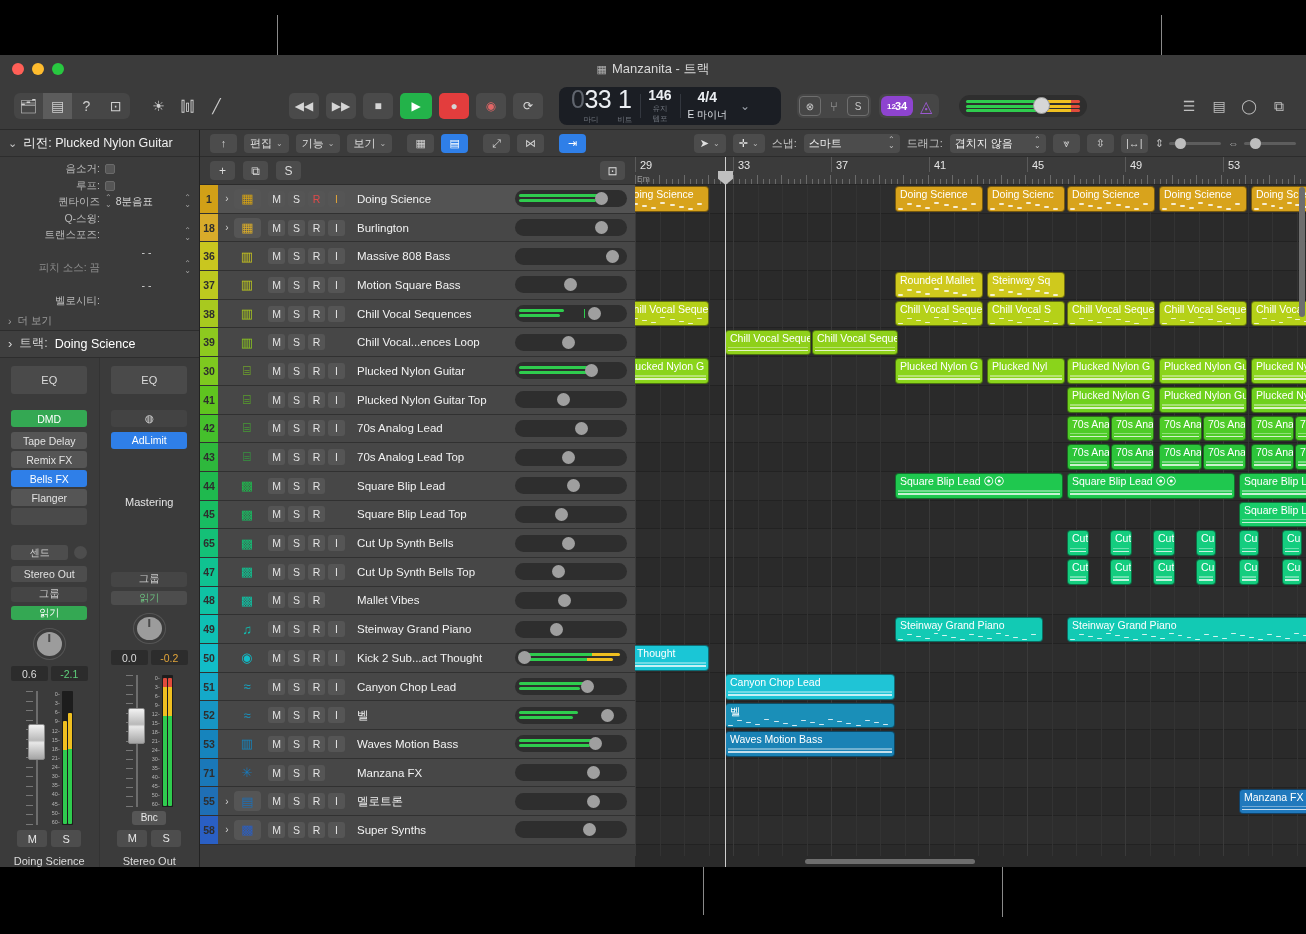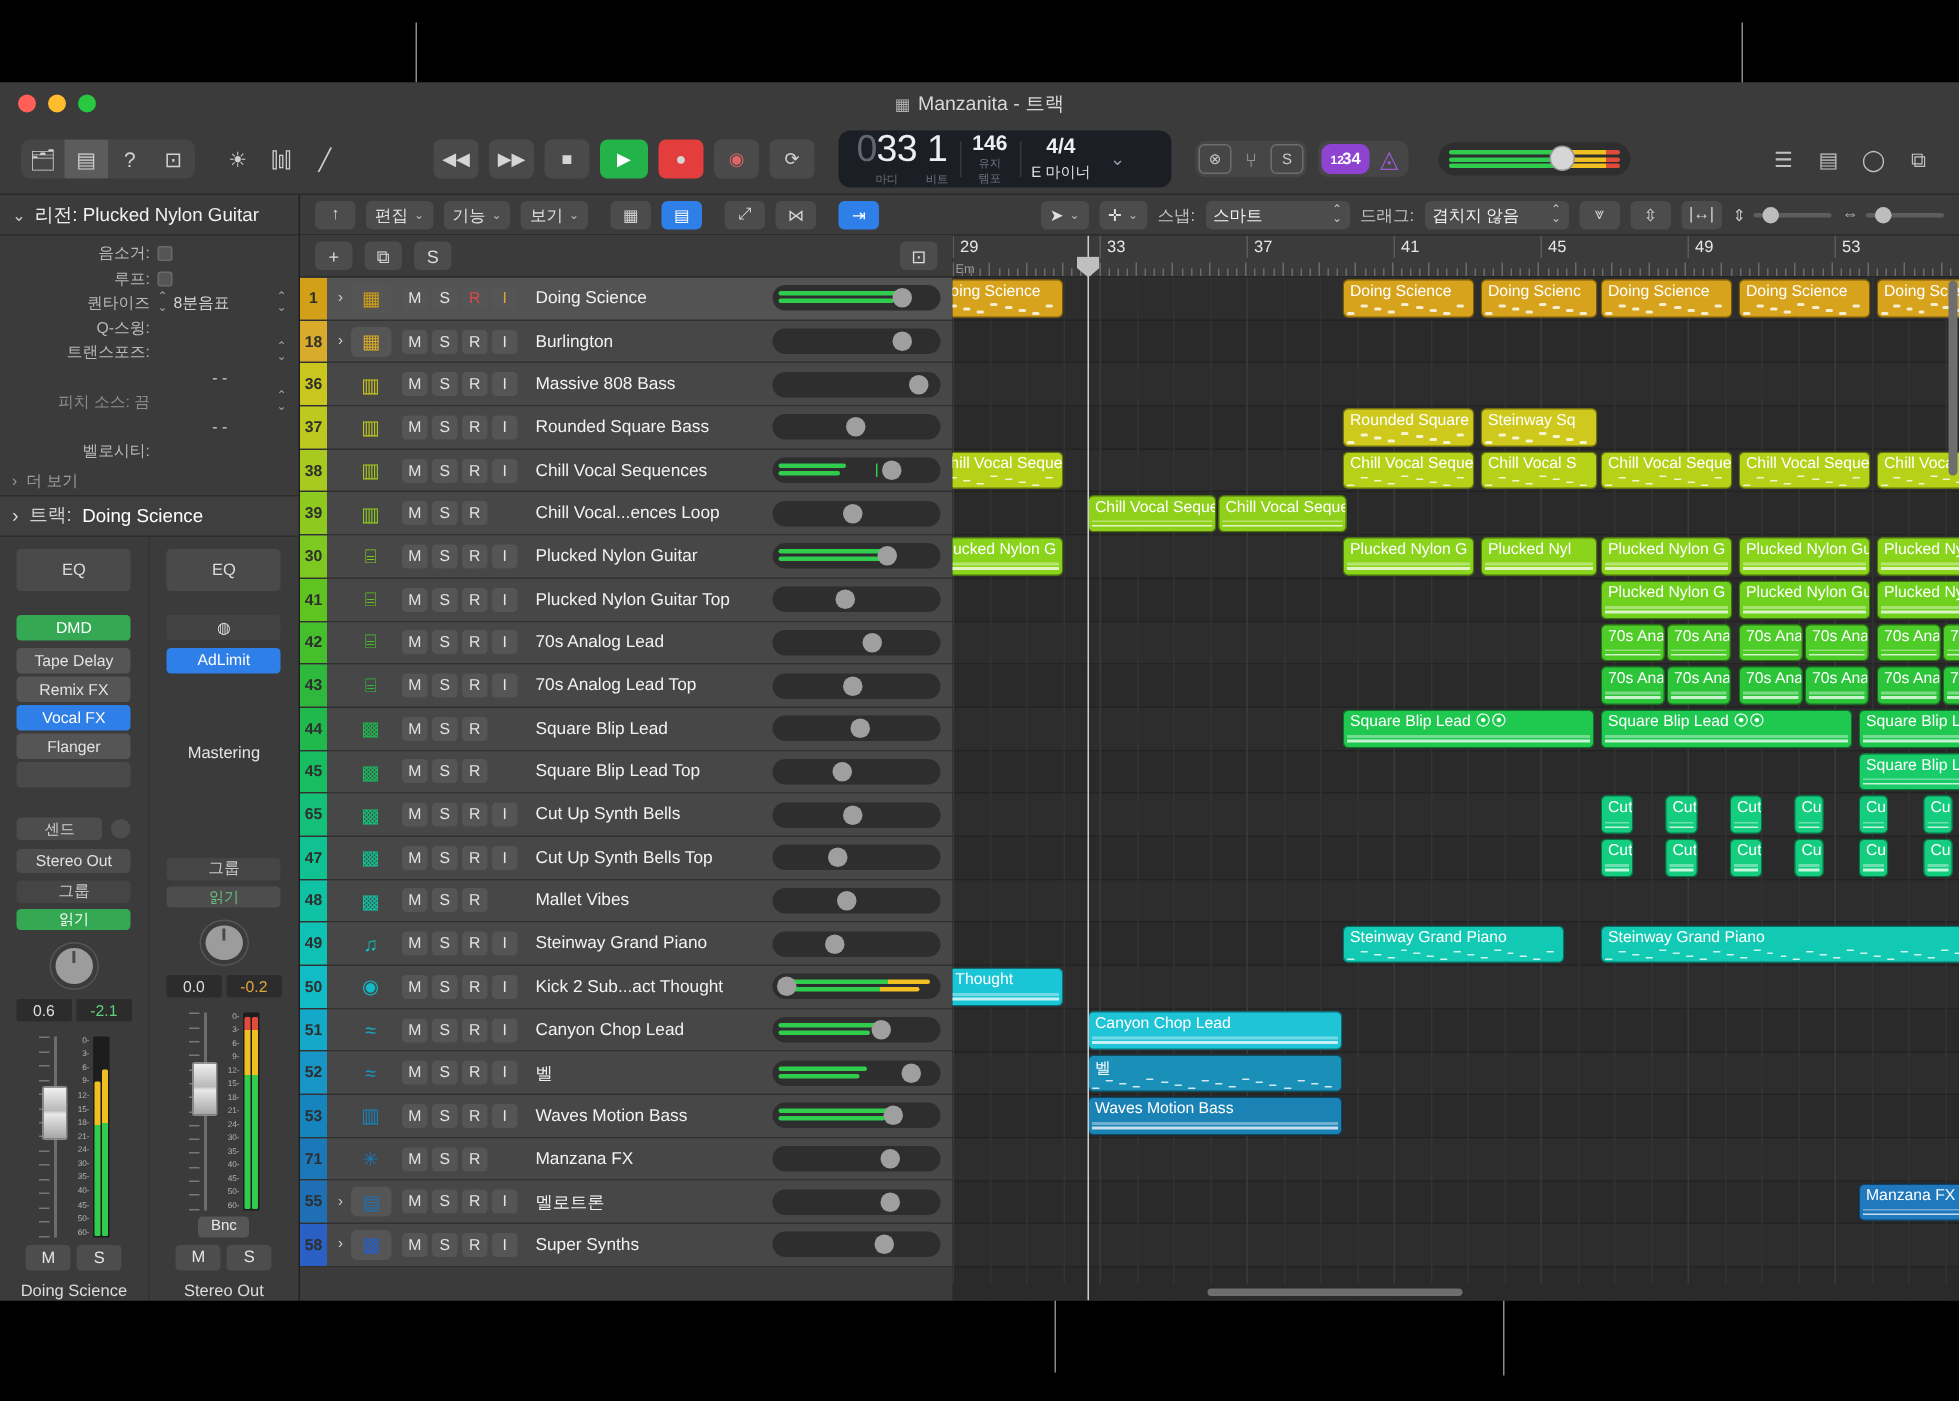--- a/index.html
+++ b/index.html
@@ -441,21 +441,21 @@
       <div class="strips">
 
         <div class="strip left">
           <div class="cs-eq">EQ</div>
           <div class="cs-slotbox">
             <div class="slot green">DMD</div>
           </div>
           <div class="cs-slotbox" style="margin-top:5px;">
             <div class="slot grey">Tape Delay</div>
             <div class="slot grey">Remix FX</div>
-            <div class="slot blue">Vocal FX</div>
+            <div class="slot blue">Bells FX</div>
             <div class="slot grey">Flanger</div>
             <div class="slot empty"></div>
           </div>
           <div class="cs-sends">
             <div class="send-btn">센드</div>
             <div class="send-knob"></div>
           </div>
           <div class="cs-out">Stereo Out</div>
           <div class="cs-grp">그룹</div>
           <div class="cs-read on">읽기</div>
@@ -713,21 +713,21 @@
                 <div class="tdisc">
                   <span class="tchev"></span>
                   <div class="ticon" style="color: rgb(189, 201, 31);">▥</div>
                 </div>
                 <div class="tbtns">
                   <div class="tb">M</div>
                   <div class="tb">S</div>
                   <div class="tb">R</div>
                   <div class="tb">I</div>
                 </div>
-                <div class="tname">Rounded Square Bass</div>
+                <div class="tname">Motion Square Bass</div>
                 <div class="tvol">
                   <div class="tvol-knob" style="left: 43.5%;"></div>
                 </div>
               </div>
               <div class="trow">
                 <div class="tnum" style="background: rgb(168, 201, 31);">38</div>
                 <div class="tdisc">
                   <span class="tchev"></span>
                   <div class="ticon" style="color: rgb(168, 201, 31);">▥</div>
                 </div>
@@ -1320,21 +1320,21 @@
                   <div class="midi-note" style="left: 2px; width: 4.55714px; bottom: 1px;"></div>
                   <div class="midi-note" style="left: 10.2857px; width: 4.55714px; bottom: 6px;"></div>
                   <div class="midi-note" style="left: 18.5714px; width: 4.55714px; bottom: 4px;"></div>
                   <div class="midi-note" style="left: 26.8571px; width: 4.55714px; bottom: 2px;"></div>
                   <div class="midi-note" style="left: 35.1429px; width: 4.55714px; bottom: 7px;"></div>
                   <div class="midi-note" style="left: 43.4286px; width: 4.55714px; bottom: 5px;"></div>
                   <div class="midi-note" style="left: 51.7143px; width: 4.55714px; bottom: 3px;"></div>
                 </div>
               </div>
               <div class="region" style="left: 260px; width: 88px; top: 87.1px; height: 25.7px; background: rgb(207, 201, 29);">
-                <div class="rg-name" style="color: rgb(255, 255, 255);">Rounded Square</div>
+                <div class="rg-name" style="color: rgb(255, 255, 255);">Rounded Mallet</div>
                 <div class="rg-body">
                   <div class="midi-note" style="left: 2px; width: 5.01111px; bottom: 1px;"></div>
                   <div class="midi-note" style="left: 11.1111px; width: 5.01111px; bottom: 6px;"></div>
                   <div class="midi-note" style="left: 20.2222px; width: 5.01111px; bottom: 4px;"></div>
                   <div class="midi-note" style="left: 29.3333px; width: 5.01111px; bottom: 2px;"></div>
                   <div class="midi-note" style="left: 38.4444px; width: 5.01111px; bottom: 7px;"></div>
                   <div class="midi-note" style="left: 47.5556px; width: 5.01111px; bottom: 5px;"></div>
                   <div class="midi-note" style="left: 56.6667px; width: 5.01111px; bottom: 3px;"></div>
                   <div class="midi-note" style="left: 65.7778px; width: 5.01111px; bottom: 1px;"></div>
                   <div class="midi-note" style="left: 74.8889px; width: 5.01111px; bottom: 6px;"></div>

